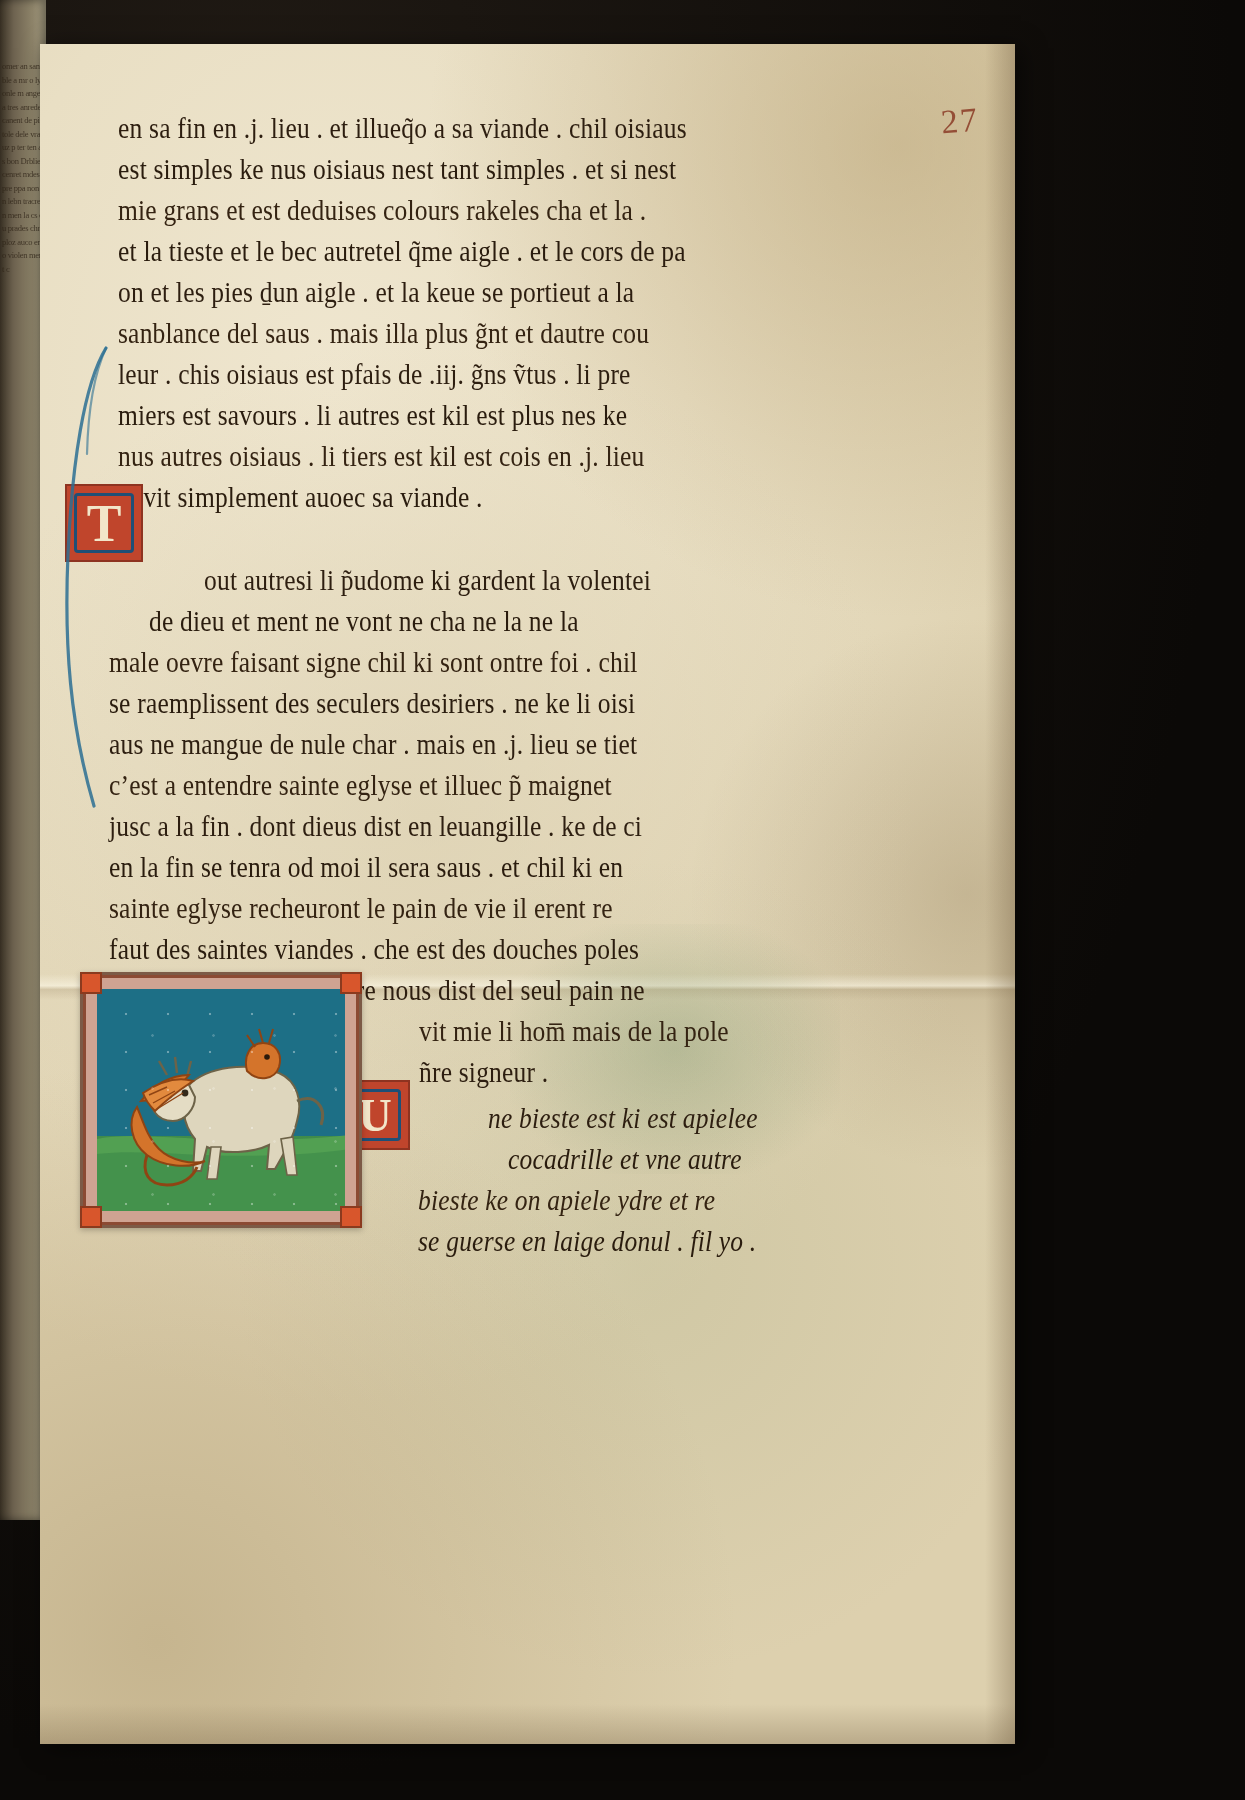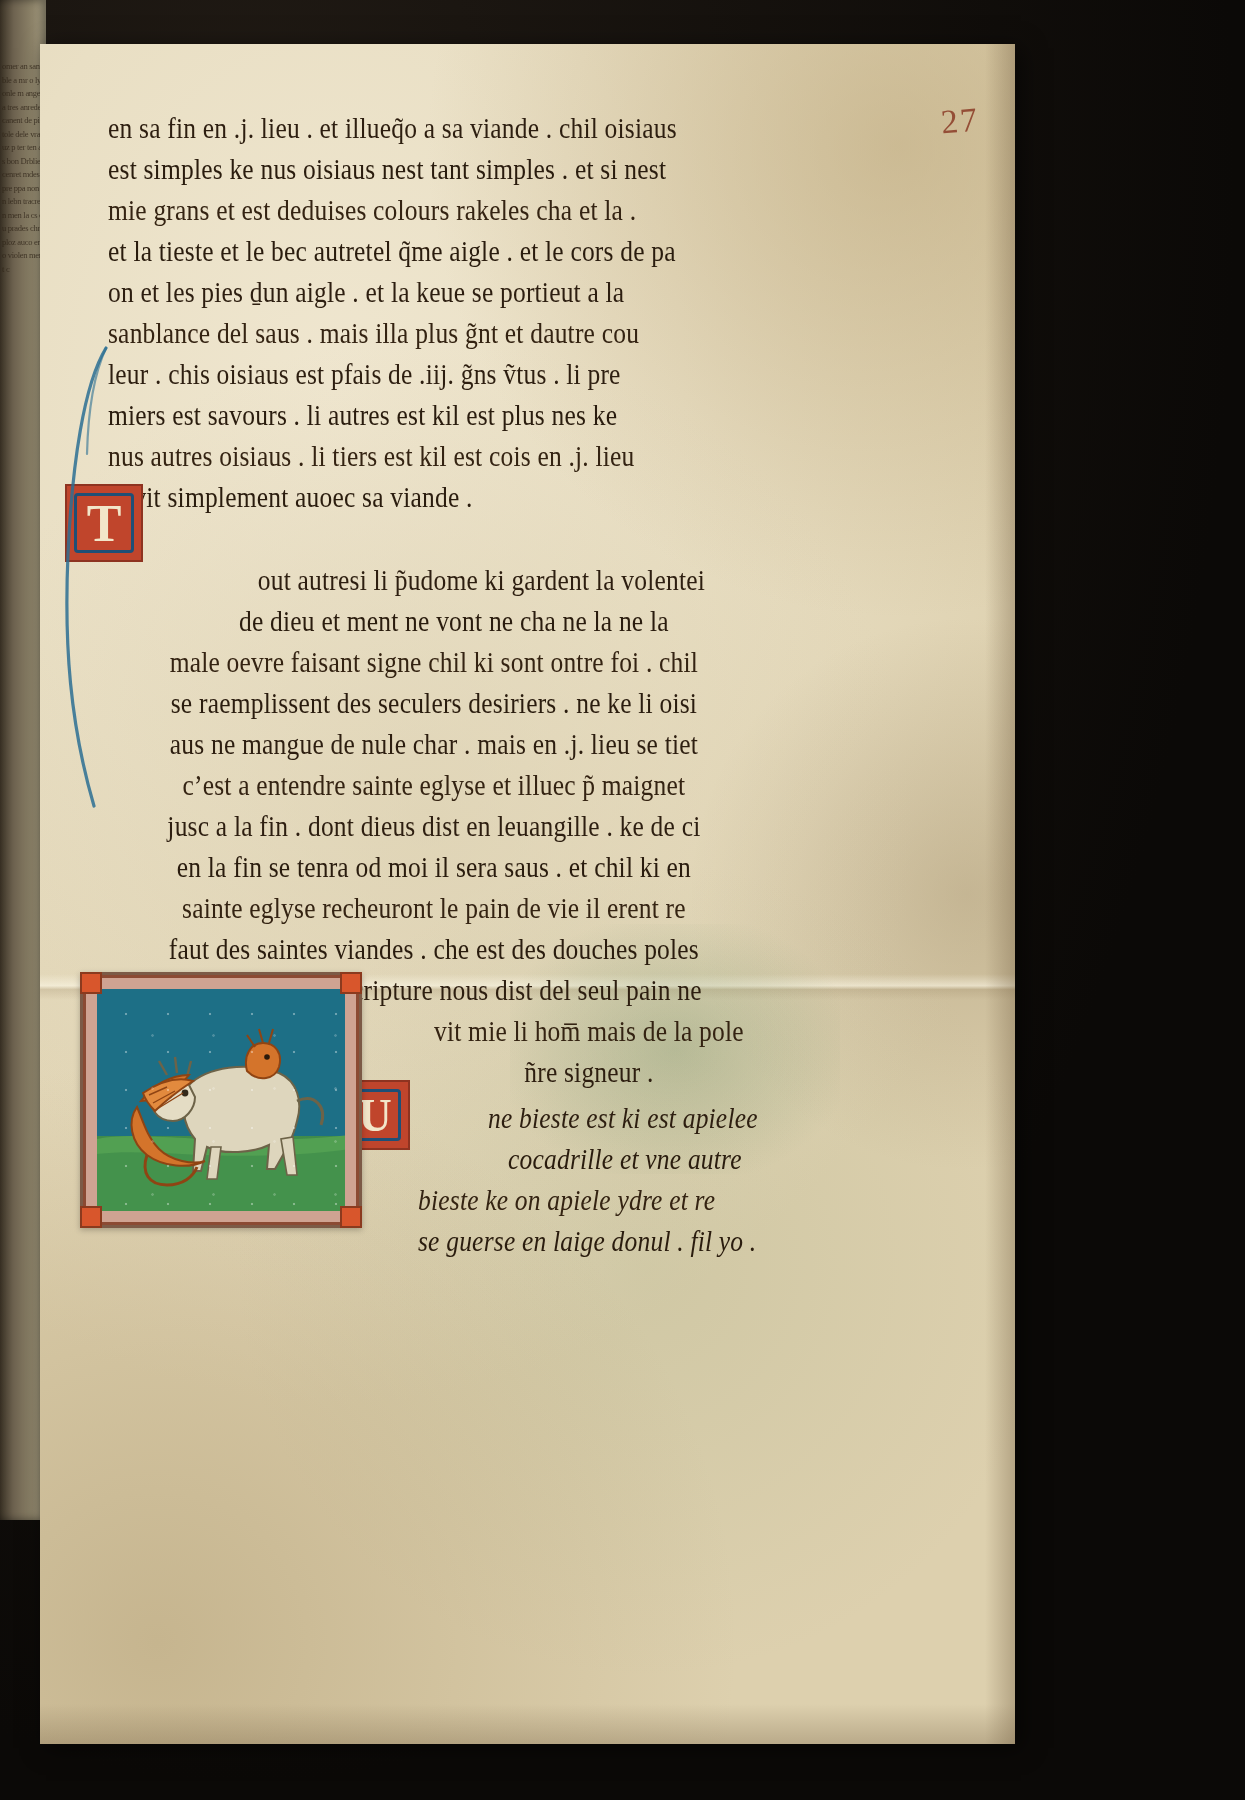--- a/index.html
+++ b/index.html
@@ -146,22 +146,22 @@
     transform: scaleY(1.12);
     transform-origin: left top;
     font-weight: 500;
   }
   
   .line:nth-child(odd)  { color: #2d1e10; }
   .line:nth-child(3n)   { color: #342312; }
 
   .para2 .line, .para3 .line { }
 
-  .para1 { position: absolute; left: 0; top: 0; }
-  .para2 { position: absolute; left: 16px; top: 452px; text-align: center; }
+  .para1 { position: absolute; left: 10px; top: 0; }
+  .para2 { position: absolute; left: 1px; top: 452px; }
   .para3 { position: absolute; left: 0; top: 990px; font-style: italic; }
 
   .indent-1 { padding-left: 95px; }
   .indent-2 { padding-left: 40px; }
 
   
   .right-of-mini { padding-left: 310px; }
 
   
   .initial {

